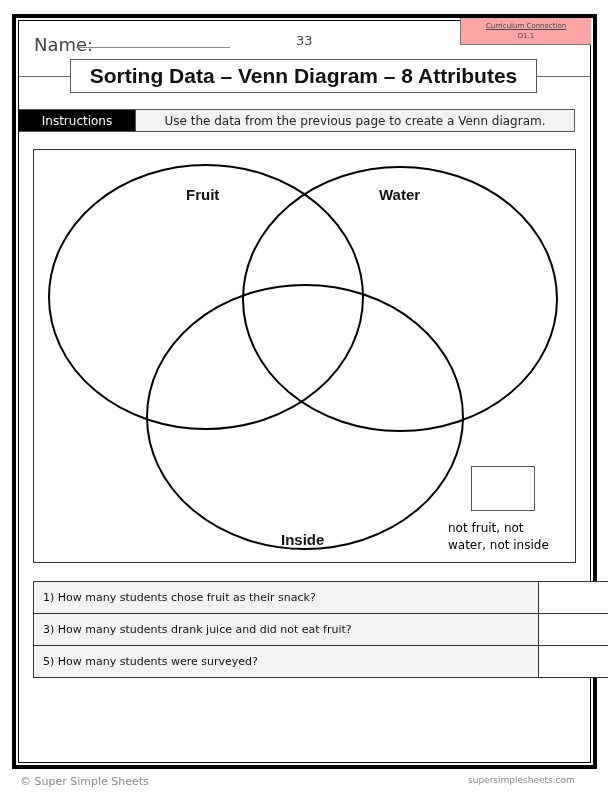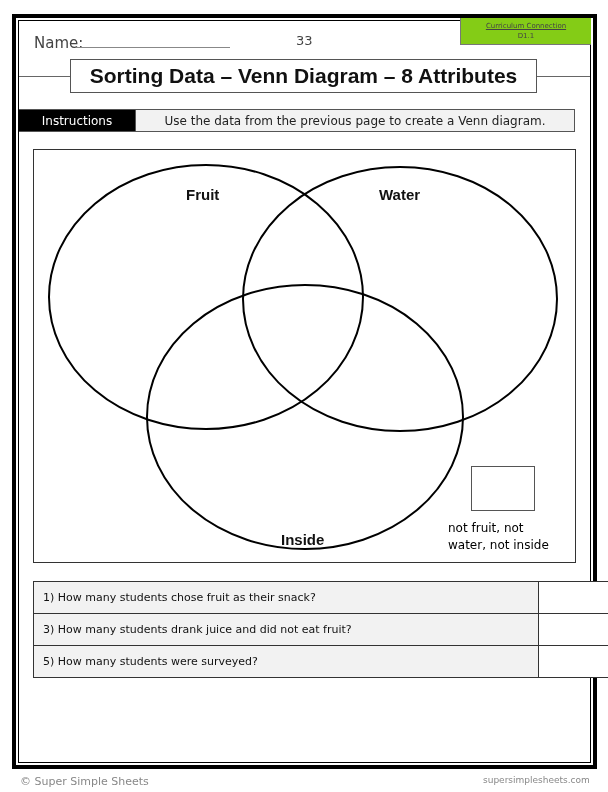--- a/index.html
+++ b/index.html
@@ -1,40 +1,40 @@
 <!DOCTYPE html>
 <html><head>
 <meta charset="utf-8">
 <style>
   html, body { margin:0; padding:0; background:#ffffff; }
   body { width:608px; height:792px; position:relative; overflow:hidden; font-family:"DejaVu Sans", sans-serif; color:#111; }
   .abs { position:absolute; }
   .outer-border { left:12px; top:14px; width:585px; height:755px; border:4px solid #000; box-sizing:border-box; }
   .inner-border { left:18px; top:20px; width:573px; height:743px; border:1.5px solid #000; box-sizing:border-box; }
-  .name-label { left:34px; top:34px; font-size:15px; color:#444;text-align:right; }
+  .name-label { left:34px; top:34px; font-size:18px; color:#444;text-align:right; }
   .name-line { left:76px; top:47px; width:154px; border-bottom:1px solid #888; }
   .page-num { left:296px; top:33px; font-size:13px; color:#444; }
-  .curr-box { left:460px; top:18px; width:131px; height:27px; background:#84cc16; border:1px solid #777; border-right:none; border-top:none; box-sizing:border-box; text-align:center; font-size:7px; color:#444; line-height:10px; padding-top:3px; }
+  .curr-box { left:460px; top:18px; width:131px; height:27px; background:#fca5a5; border:1px solid #777; border-right:none; border-top:none; box-sizing:border-box; text-align:center; font-size:7px; color:#444; line-height:10px; padding-top:3px; }
   .curr-title { text-decoration:underline; display:block; }
   .title-rule { left:19px; top:76px; width:571px; border-top:1px solid #666; }
   .title-box { left:70px; top:59px; width:467px; height:34px; background:#fff; border:1px solid #555; box-sizing:border-box; display:flex; align-items:center; justify-content:center; font-family:"Liberation Sans", sans-serif; font-weight:bold; font-size:21px; color:#111; white-space:nowrap; }
   .instr-wrap { left:19px; top:109px; width:556px; height:23px; display:flex; border:1px solid #555; box-sizing:border-box; border-left:none; }
   .instr-label { width:116px; background:#000; color:#fff; font-size:12px; display:flex; align-items:center; justify-content:center; border-right:1px solid #555; }
   .instr-text { flex:1; background:#f2f2f2; font-size:12px; color:#222; display:flex; align-items:center; justify-content:center; }
   .venn-box { left:33px; top:149px; width:543px; height:414px; border:1.5px solid #333; box-sizing:border-box; }
   .venn-svg { left:0; top:0; width:608px; height:792px; pointer-events:none; }
   .set-label { font-family:"Liberation Sans", sans-serif; font-weight:bold; font-size:15px; color:#111; }
   .none-box { left:471px; top:466px; width:64px; height:45px; border:1px solid #555; box-sizing:border-box; background:#fff; }
   .none-label { left:448px; top:520px; font-size:12px; color:#000000; line-height:17px; }
   .q-table { left:33px; top:581px; width:604px; border-collapse:collapse; }
   .q-table td { border:1px solid #333; height:32px; font-size:11px; color:#111; padding:0 0 0 9px; box-sizing:border-box; }
   .q-table td.q { background:#f2f2f2; width:452px; }
   .q-table td.a { background:#fff; width:88px; padding:0; }
   .footer-left { left:20px; top:775px; font-size:11px; color:#888; }
-  .footer-right { left:483px; top:775px; font-size:9px; color:#888; }
+  .footer-right { left:468px; top:775px; font-size:9px; color:#888; }
 </style>
 </head>
 <body>
 
 <div class="abs outer-border"></div>
 <div class="abs inner-border"></div>
 
 <span class="abs name-label">Name:</span>
 <div class="abs name-line"></div>
 <span class="abs page-num">33</span>

